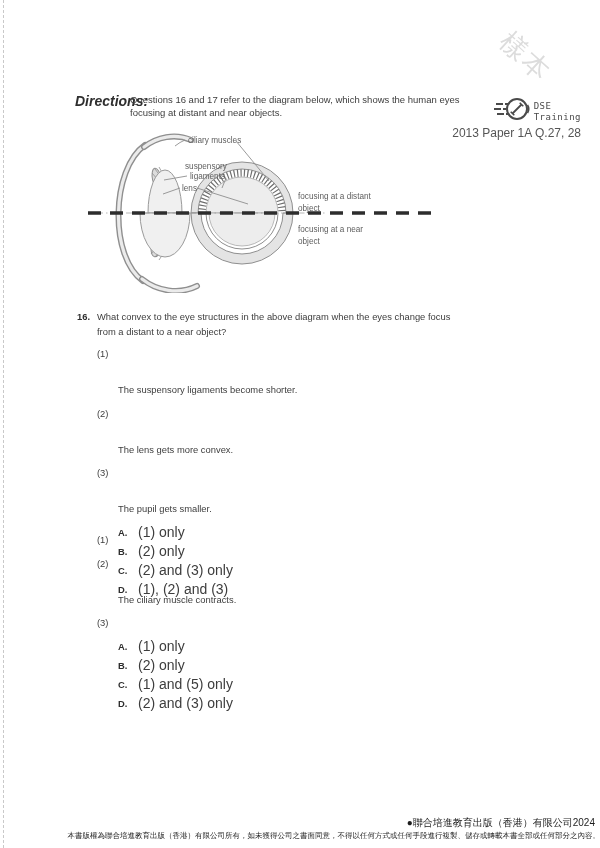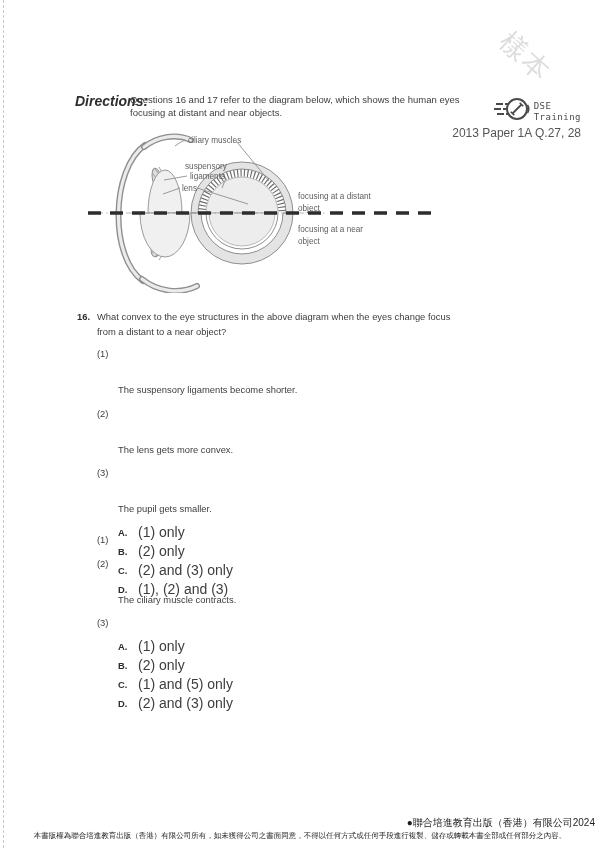--- a/index.html
+++ b/index.html
@@ -61,21 +61,21 @@
   .option{display:flex;margin-bottom:4px;}
   .opt-letter{margin-left:41px;width:20px;flex:0 0 20px;font-weight:bold;font-size:9.4px;line-height:15px;color:#2e2e2e;}
   .opt-text{font-size:14px;line-height:15px;color:#3d3d3d;}
   
   .footer-copyright{
     position:absolute;right:5px;top:816px;
     font-size:10px;color:#1e1e1e;white-space:nowrap;
   }
   .footer-notice{
     position:absolute;left:0;right:0;top:831px;
-    text-align:center;font-size:7.5px;color:#1e1e1e;white-space:nowrap;
+    text-align:right;font-size:7.5px;color:#1e1e1e;white-space:nowrap;
   }
 </style>
 </head>
 <body>
 
 <div class="page">
 
   <div class="perforation"></div>
 
   <div class="watermark">樣本</div>

